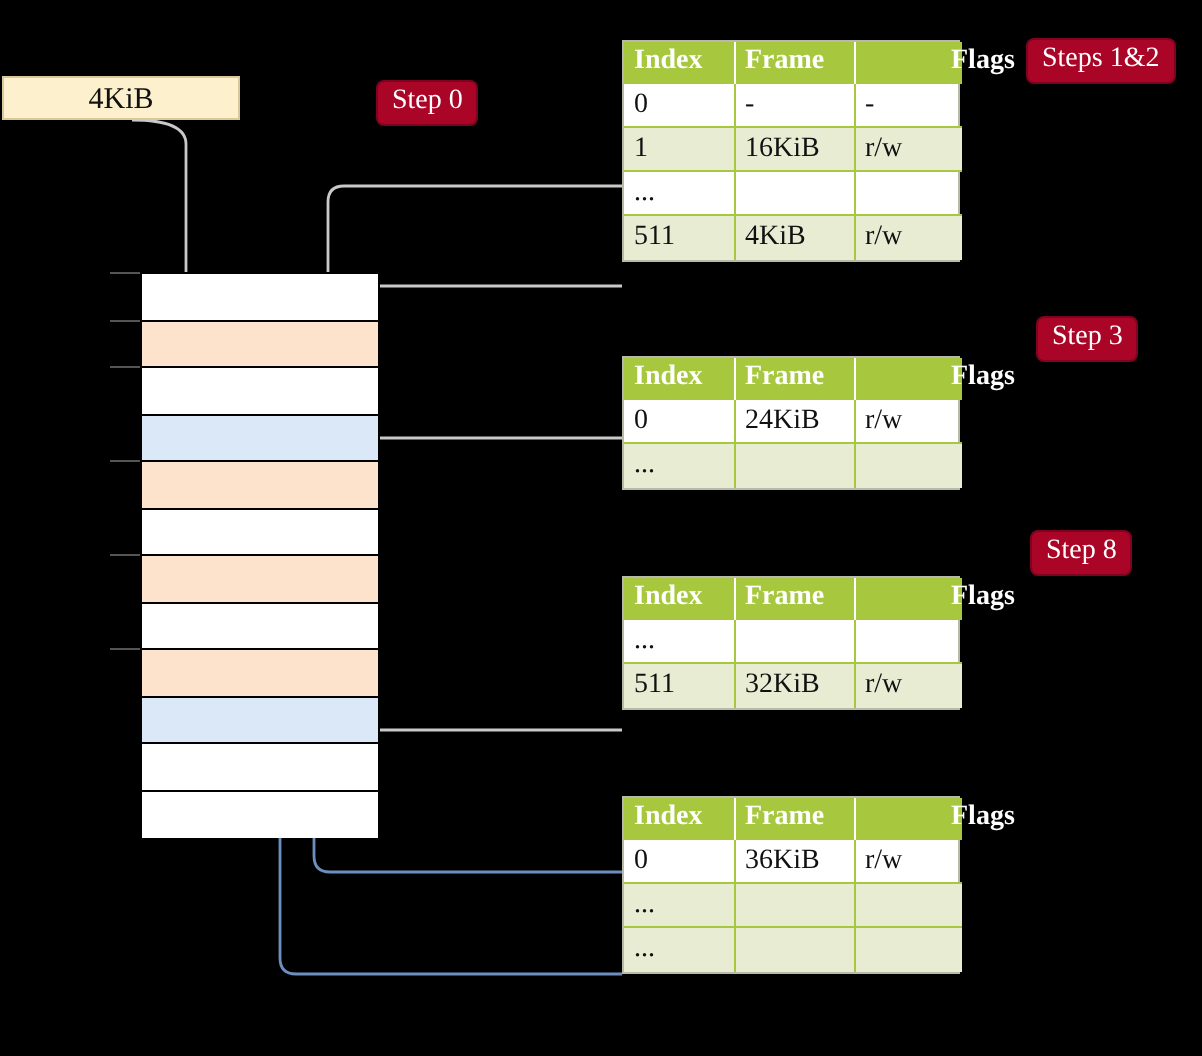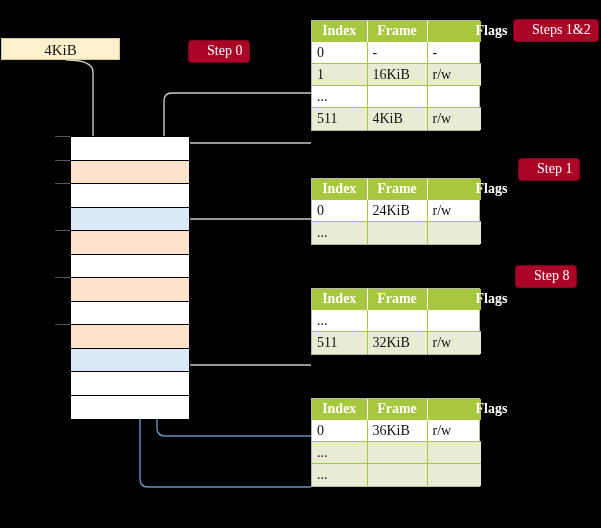--- a/index.html
+++ b/index.html
@@ -18,21 +18,21 @@
   .srcbox{
     position:absolute;left:1px;top:38px;width:119px;height:22px;
     background:#fdf0cd;border:1px solid #d9c99a;
     font-size:15px;line-height:22px;text-align:center;color:#111;
     box-sizing:border-box;
   }
 
   
   .badge{
     position:absolute;background:#aa0426;color:#fff;
-    font-size:14px;line-height:18px;padding:1px 7px 2px 18px;
+    font-size:14px;line-height:18px;padding:1px 7px 2px 7px;
     border-radius:3px;white-space:nowrap;
     box-shadow:0 0 0 1px #7d0320;
   }
   .badge-step0{left:189px;top:41px;text-align:center;}
   .badge-s12{left:514px;top:20px;}
   .badge-s3{left:519px;top:159px;}
   .badge-s4{left:516px;top:266px;}
 
   
   #mem{
@@ -50,21 +50,21 @@
   .tick{position:absolute;height:1px;background:#555;width:15px;left:55px;}
 
   
   .ptable{
     position:absolute;width:169px;border:1px solid #b9b9a8;
     border-collapse:collapse;background:#fff;box-sizing:border-box;
   }
   .ptable table{border-collapse:collapse;width:100%;table-layout:fixed;}
   .ptable th{
     background:#a7c83e;color:#fff;font-weight:bold;font-size:14px;
-    text-align:center;padding:2px 5px;height:16px;box-sizing:border-box;
+    text-align:left;padding:2px 5px;height:16px;box-sizing:border-box;
     border-right:1px solid #fff;
   }
   .ptable th:last-child{border-right:none;padding-left:48px;}
   .ptable td{
     font-size:14px;padding:2px 5px;height:22px;box-sizing:border-box;
     border-right:1px solid #a7c83e;border-top:1px solid #a7c83e;
     color:#111;background:transparent;overflow:hidden;white-space:nowrap;
   }
   .ptable td:last-child{border-right:none;}
   .ptable tr.alt td{background:#e7ecd3;}
@@ -113,21 +113,21 @@
       <path d="M 311,487 L 148,487 Q 140,487 140,479 L 140,218" marker-end="url(#ah-blue)"></path>
     </g>
   </svg>
 
   <div class="srcbox">
     <span>4KiB</span>
   </div>
 
   <div class="badge badge-step0">Step 0</div>
   <div class="badge badge-s12">Steps 1&amp;2</div>
-  <div class="badge badge-s3">Step 1</div>
+  <div class="badge badge-s3">Step 3</div>
   <div class="badge badge-s4">Step 8</div>
 
   <div class="tick" style="top:136px;"></div>
   <div class="tick" style="top:160px;"></div>
   <div class="tick" style="top:183px;"></div>
   <div class="tick" style="top:230px;"></div>
   <div class="tick" style="top:277px;"></div>
   <div class="tick" style="top:324px;"></div>
 
   <div id="mem">

